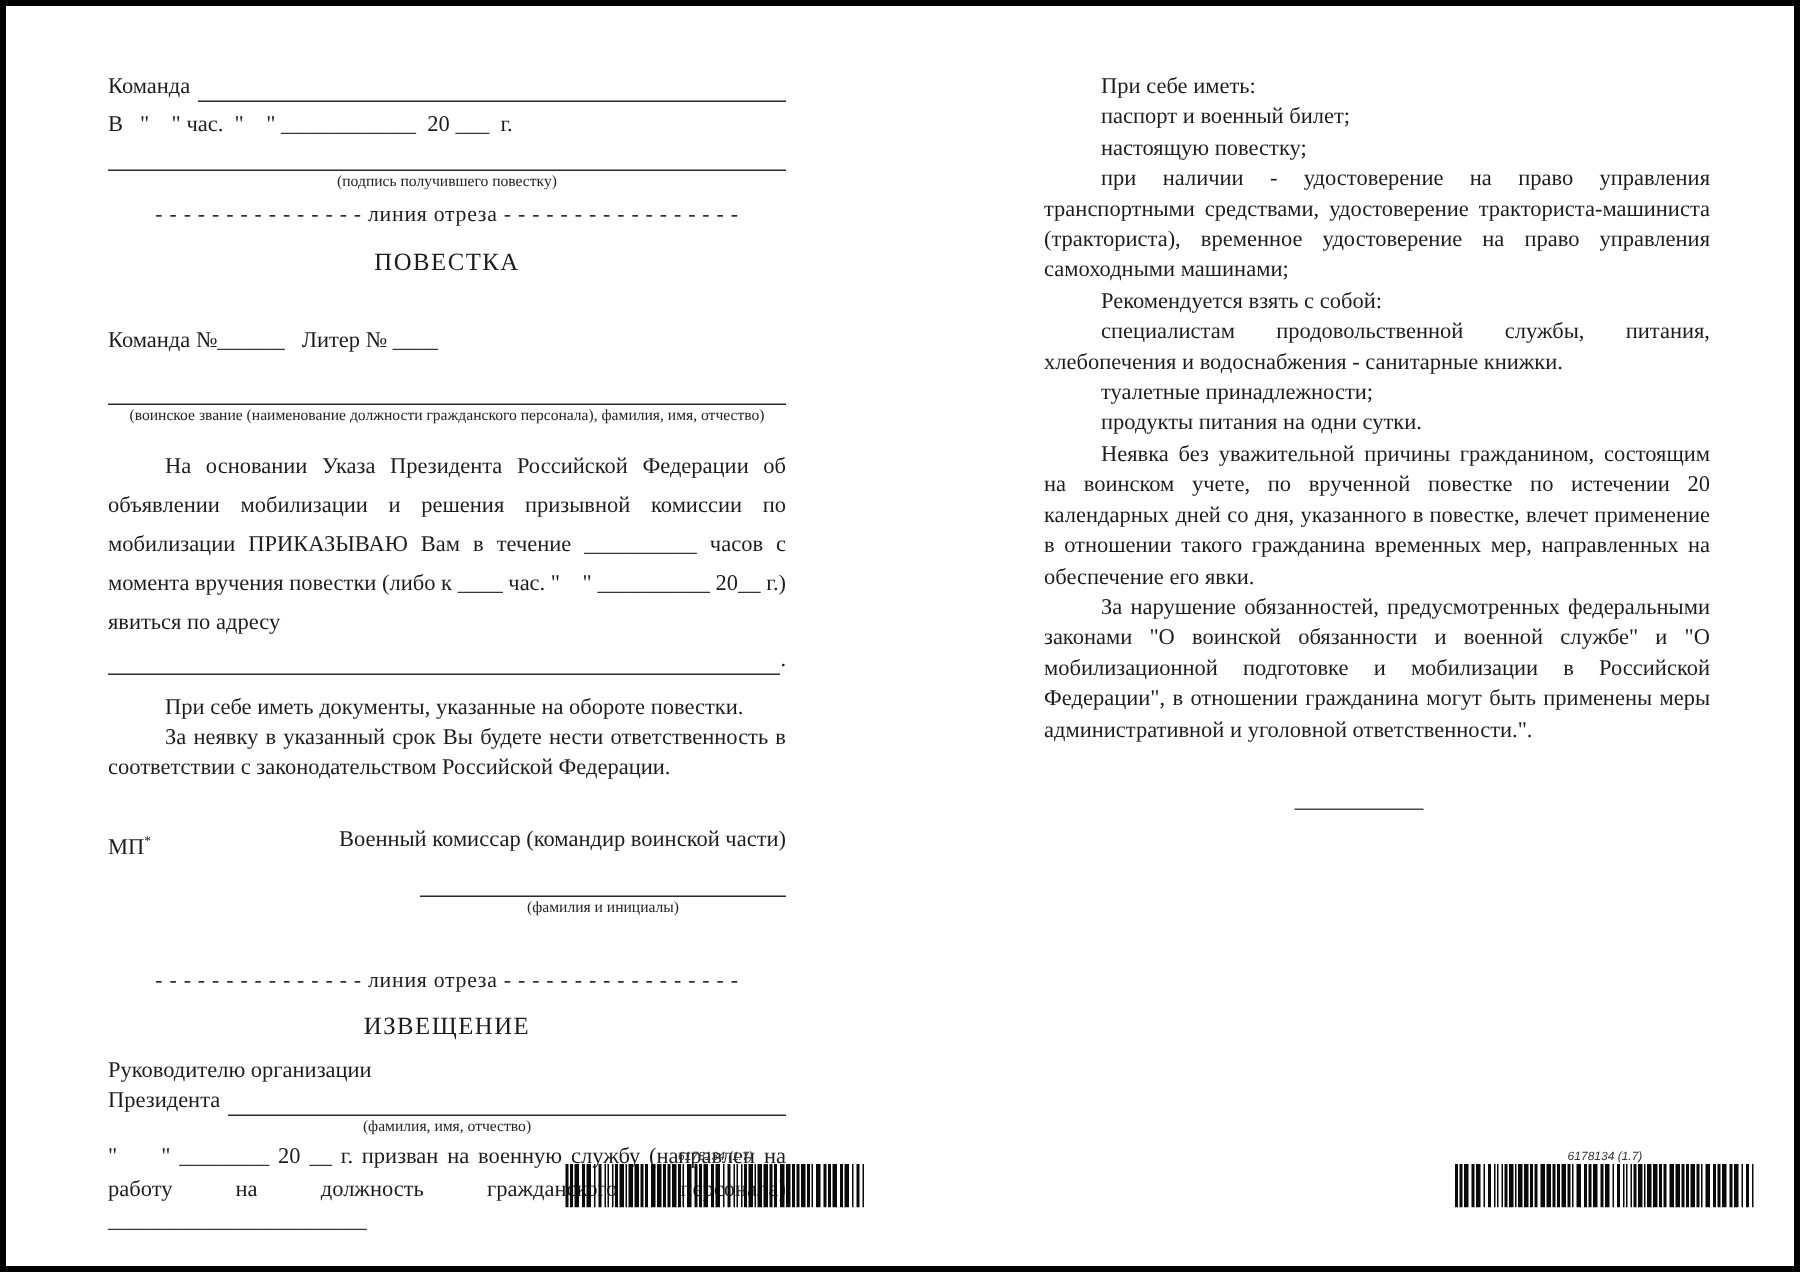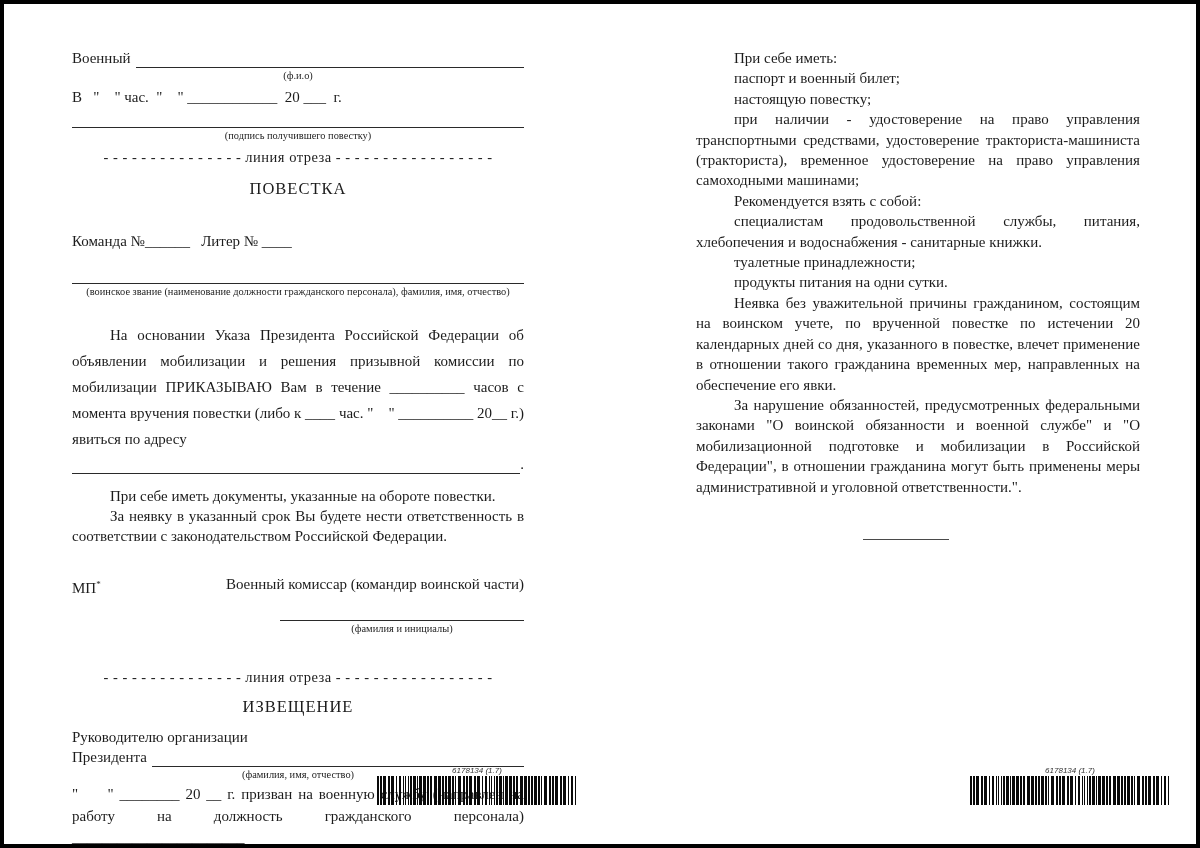--- a/index.html
+++ b/index.html
@@ -33,35 +33,34 @@
   .short-rule { width:86px; border-top:1px solid #4a4a4a; margin:42px auto 0; }
 
   .barcode { position:absolute; width:236px; text-align:center;font-style:italic; }
   .bc-left  { left:355px; top:762px; }
   .bc-right { left:948px; top:762px; }
   .bc-label { font-size:8px; line-height:9px; font-family:"Liberation Sans",sans-serif; color:#333; }
   .bars { height:29px; margin-top:1px; white-space:nowrap; overflow:hidden; font-size:0; }
   .bars span { display:inline-block; height:100%; background:#090909; vertical-align:top; }
 
   .mt2{margin-top:2px}.mt3{margin-top:3px}.mt5{margin-top:5px}.mt10{margin-top:10px}
-  .mt12{margin-top:12px}.mt14{margin-top:24px}.mt15{margin-top:32px}
+  .mt12{margin-top:12px}.mt14{margin-top:14px}.mt15{margin-top:32px}
   .mt20{margin-top:20px}.mt22{margin-top:22px}.mt28{margin-top:28px}
 </style>
 </head>
 <body>
 
 <div class="sheet">
 
   <div class="page page-left">
 
     <div class="row">
-      <span>Военный</span>
+      <span>Команда</span>
       <span class="fill"></span>
     </div>
-    <div class="caption mt2">(ф.и.о)</div>
 
     <div class="pre mt5">В&nbsp;&nbsp;&nbsp;"&nbsp;&nbsp;&nbsp;&nbsp;"&nbsp;час.&nbsp;&nbsp;"&nbsp;&nbsp;&nbsp;&nbsp;"&nbsp;____________&nbsp;&nbsp;20&nbsp;___&nbsp;&nbsp;г.</div>
 
     <div class="rule-full mt20"></div>
     <div class="caption mt2">(подпись получившего повестку)</div>
 
     <div class="cutline mt5">- - - - - - - - - - - - - - - линия отреза - - - - - - - - - - - - - - - - -</div>
 
     <div class="doc-title mt12">ПОВЕСТКА</div>
 

